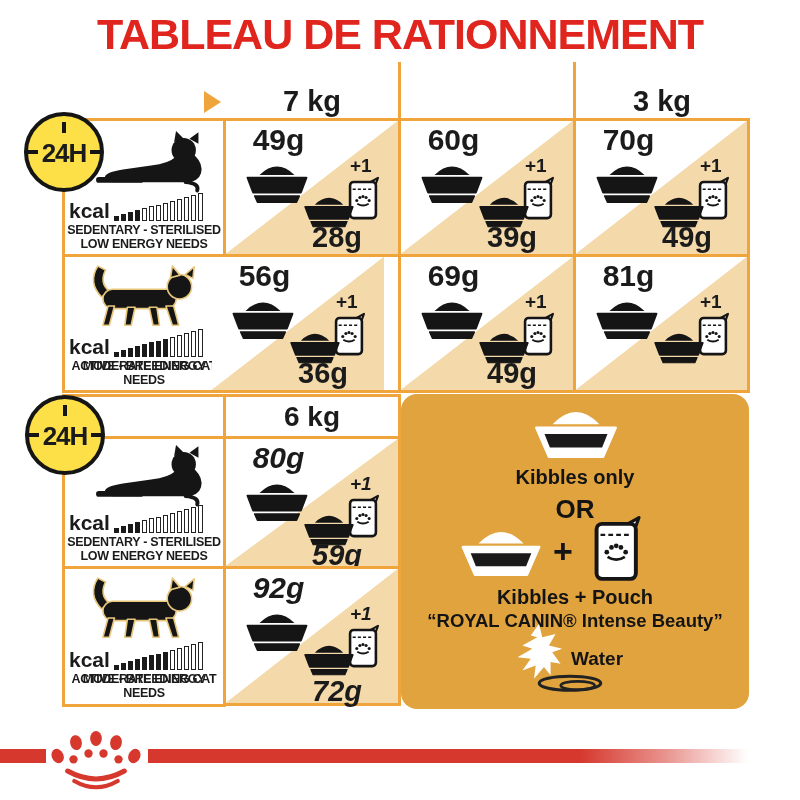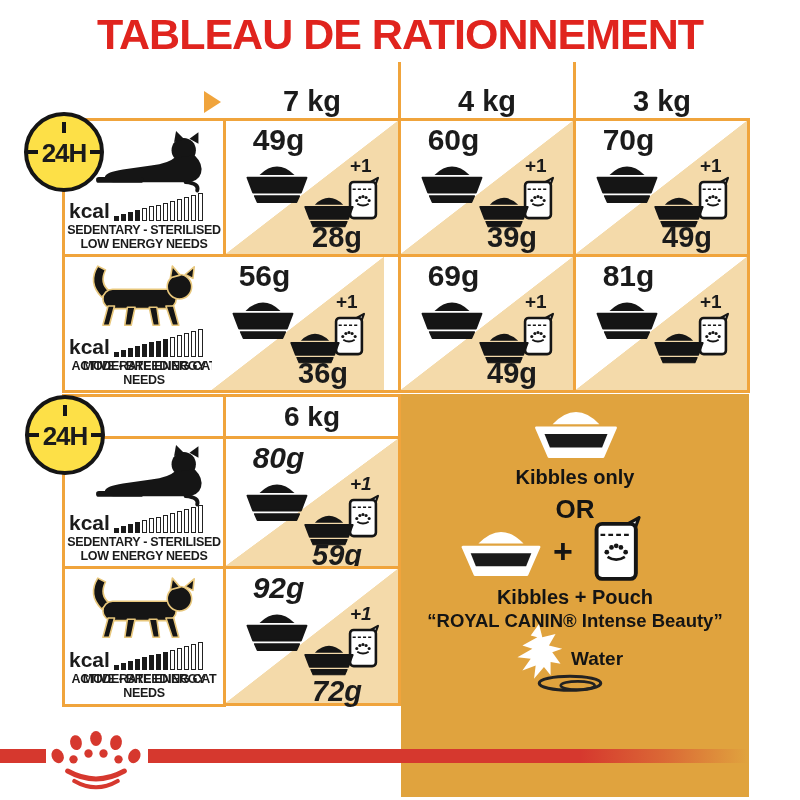--- a/index.html
+++ b/index.html
@@ -38,21 +38,21 @@
         font-size:12.5px;font-weight:bold;letter-spacing:-0.3px;}
   .lab2{position:absolute;bottom:3px;left:0;width:100%;text-align:center;
         font-size:12.5px;font-weight:bold;letter-spacing:-0.3px;}
   
   .s2labelbox{position:absolute;left:62px;top:394px;width:164px;height:313px;
               box-sizing:border-box;border:3px solid #F0A43C;background:#fff;}
   .s2head{position:absolute;left:223px;top:394px;width:178px;height:45px;box-sizing:border-box;
           border:3px solid #F0A43C;background:#fff;display:flex;align-items:center;justify-content:center;
           font-size:28px;font-weight:bold;text-align:center;}
   
-  .panel{position:absolute;left:401px;top:394px;width:348px;height:403px;background:#E0A33E;}
+  .panel{position:absolute;left:401px;top:394px;width:348px;height:315px;background:#E0A33E;border-radius:16px;}
   .ptext{position:absolute;left:0;width:100%;text-align:center;font-weight:bold;color:#141414;}
   
   .clock{position:absolute;width:80px;height:80px;box-sizing:border-box;border:4px solid #151515;
          border-radius:50%;background:#fde047;z-index:6;}
   .clocktext{position:absolute;top:52%;left:50%;transform:translate(-50%,-50%);
              font-size:26px;font-weight:bold;letter-spacing:-1px;}
   .tick-top{position:absolute;left:50%;top:6px;width:4px;height:11px;background:#151515;transform:translateX(-50%);}
   .tick-left{position:absolute;left:-1px;top:50%;width:11px;height:4px;background:#151515;transform:translateY(-50%);}
   .tick-right{position:absolute;right:-1px;top:50%;width:11px;height:4px;background:#151515;transform:translateY(-50%);}
   
@@ -137,21 +137,20 @@
     </symbol>
   </defs>
 </svg>
 
 <div class="page">
 
   <div class="title">TABLEAU DE RATIONNEMENT</div>
 
   <div class="arrow"></div>
   <div class="colhead" style="left:226px">7 kg</div>
-  <div class="colhead" style="left:401px">4 kg</div>
   <div class="colhead" style="left:576px">3 kg</div>
 
   <div class="hline" style="left:62px;top:118px;width:688px"></div>
   <div class="hline" style="left:62px;top:254px;width:688px"></div>
   <div class="hline" style="left:62px;top:390px;width:688px"></div>
   <div class="vline" style="left:62px;top:118px;height:275px"></div>
   <div class="vline" style="left:223px;top:118px;height:275px"></div>
   <div class="vline" style="left:398px;top:62px;height:331px"></div>
   <div class="vline" style="left:573px;top:62px;height:331px"></div>
   <div class="vline" style="left:747px;top:118px;height:275px"></div>

